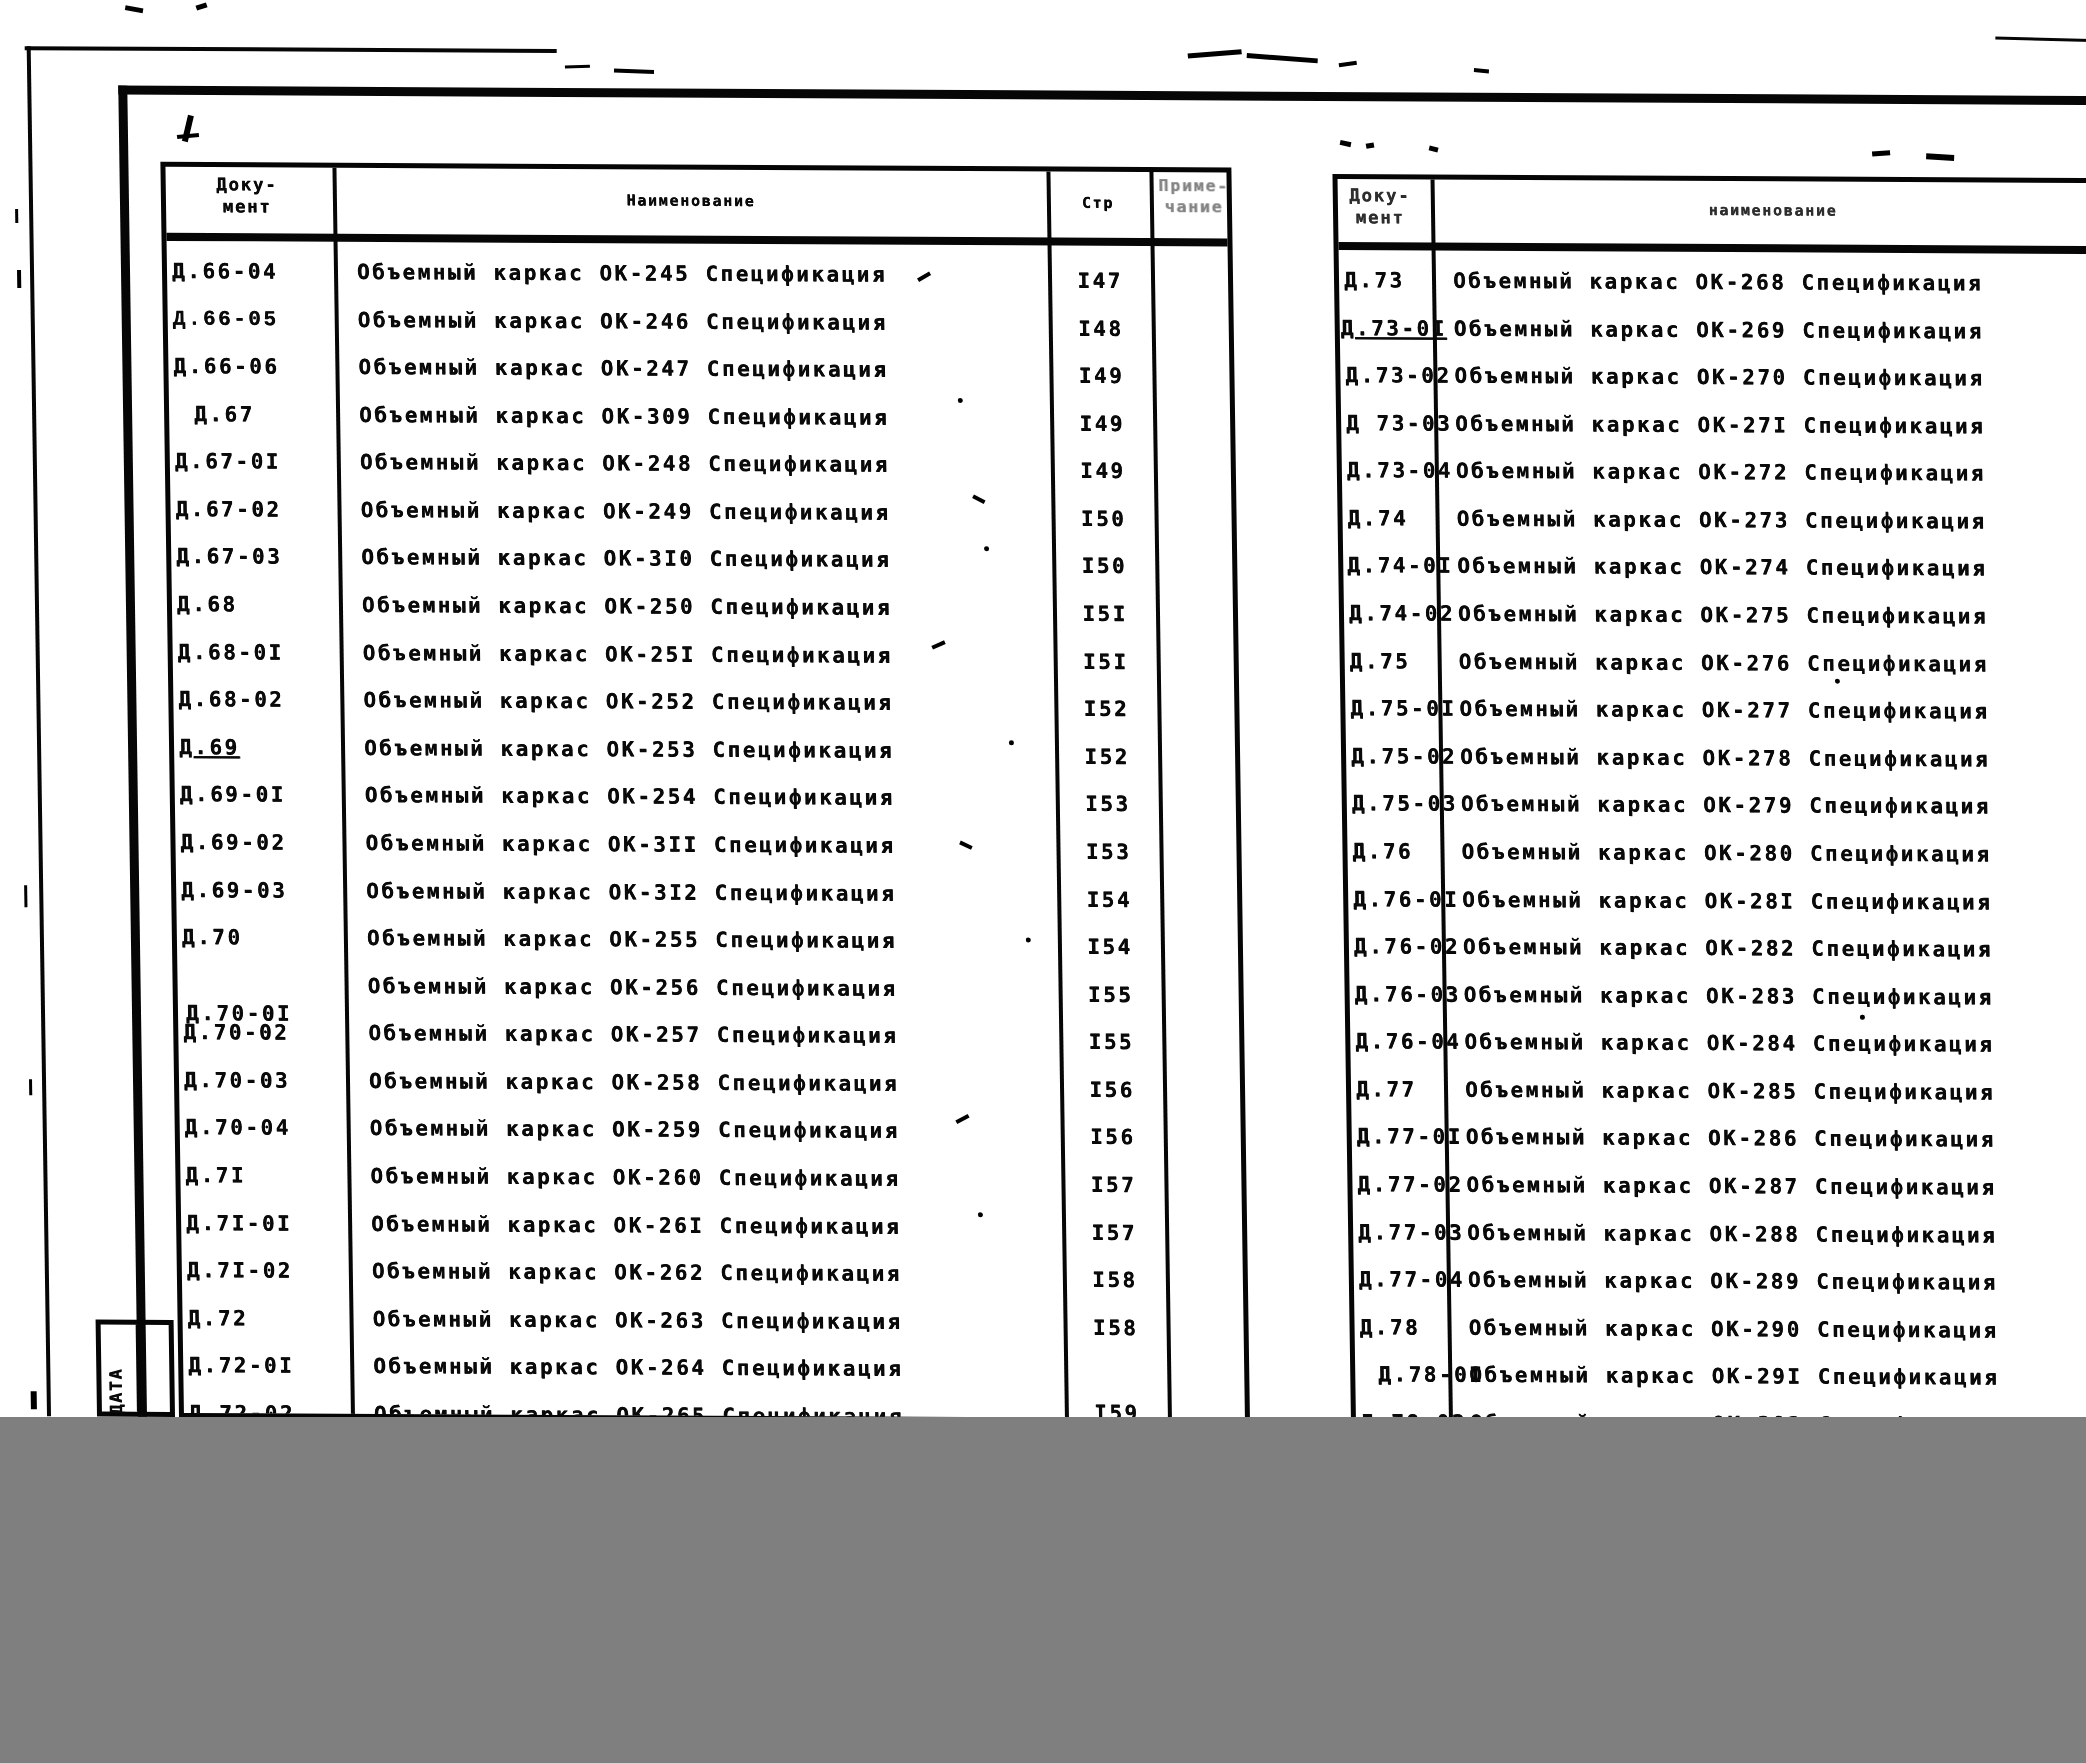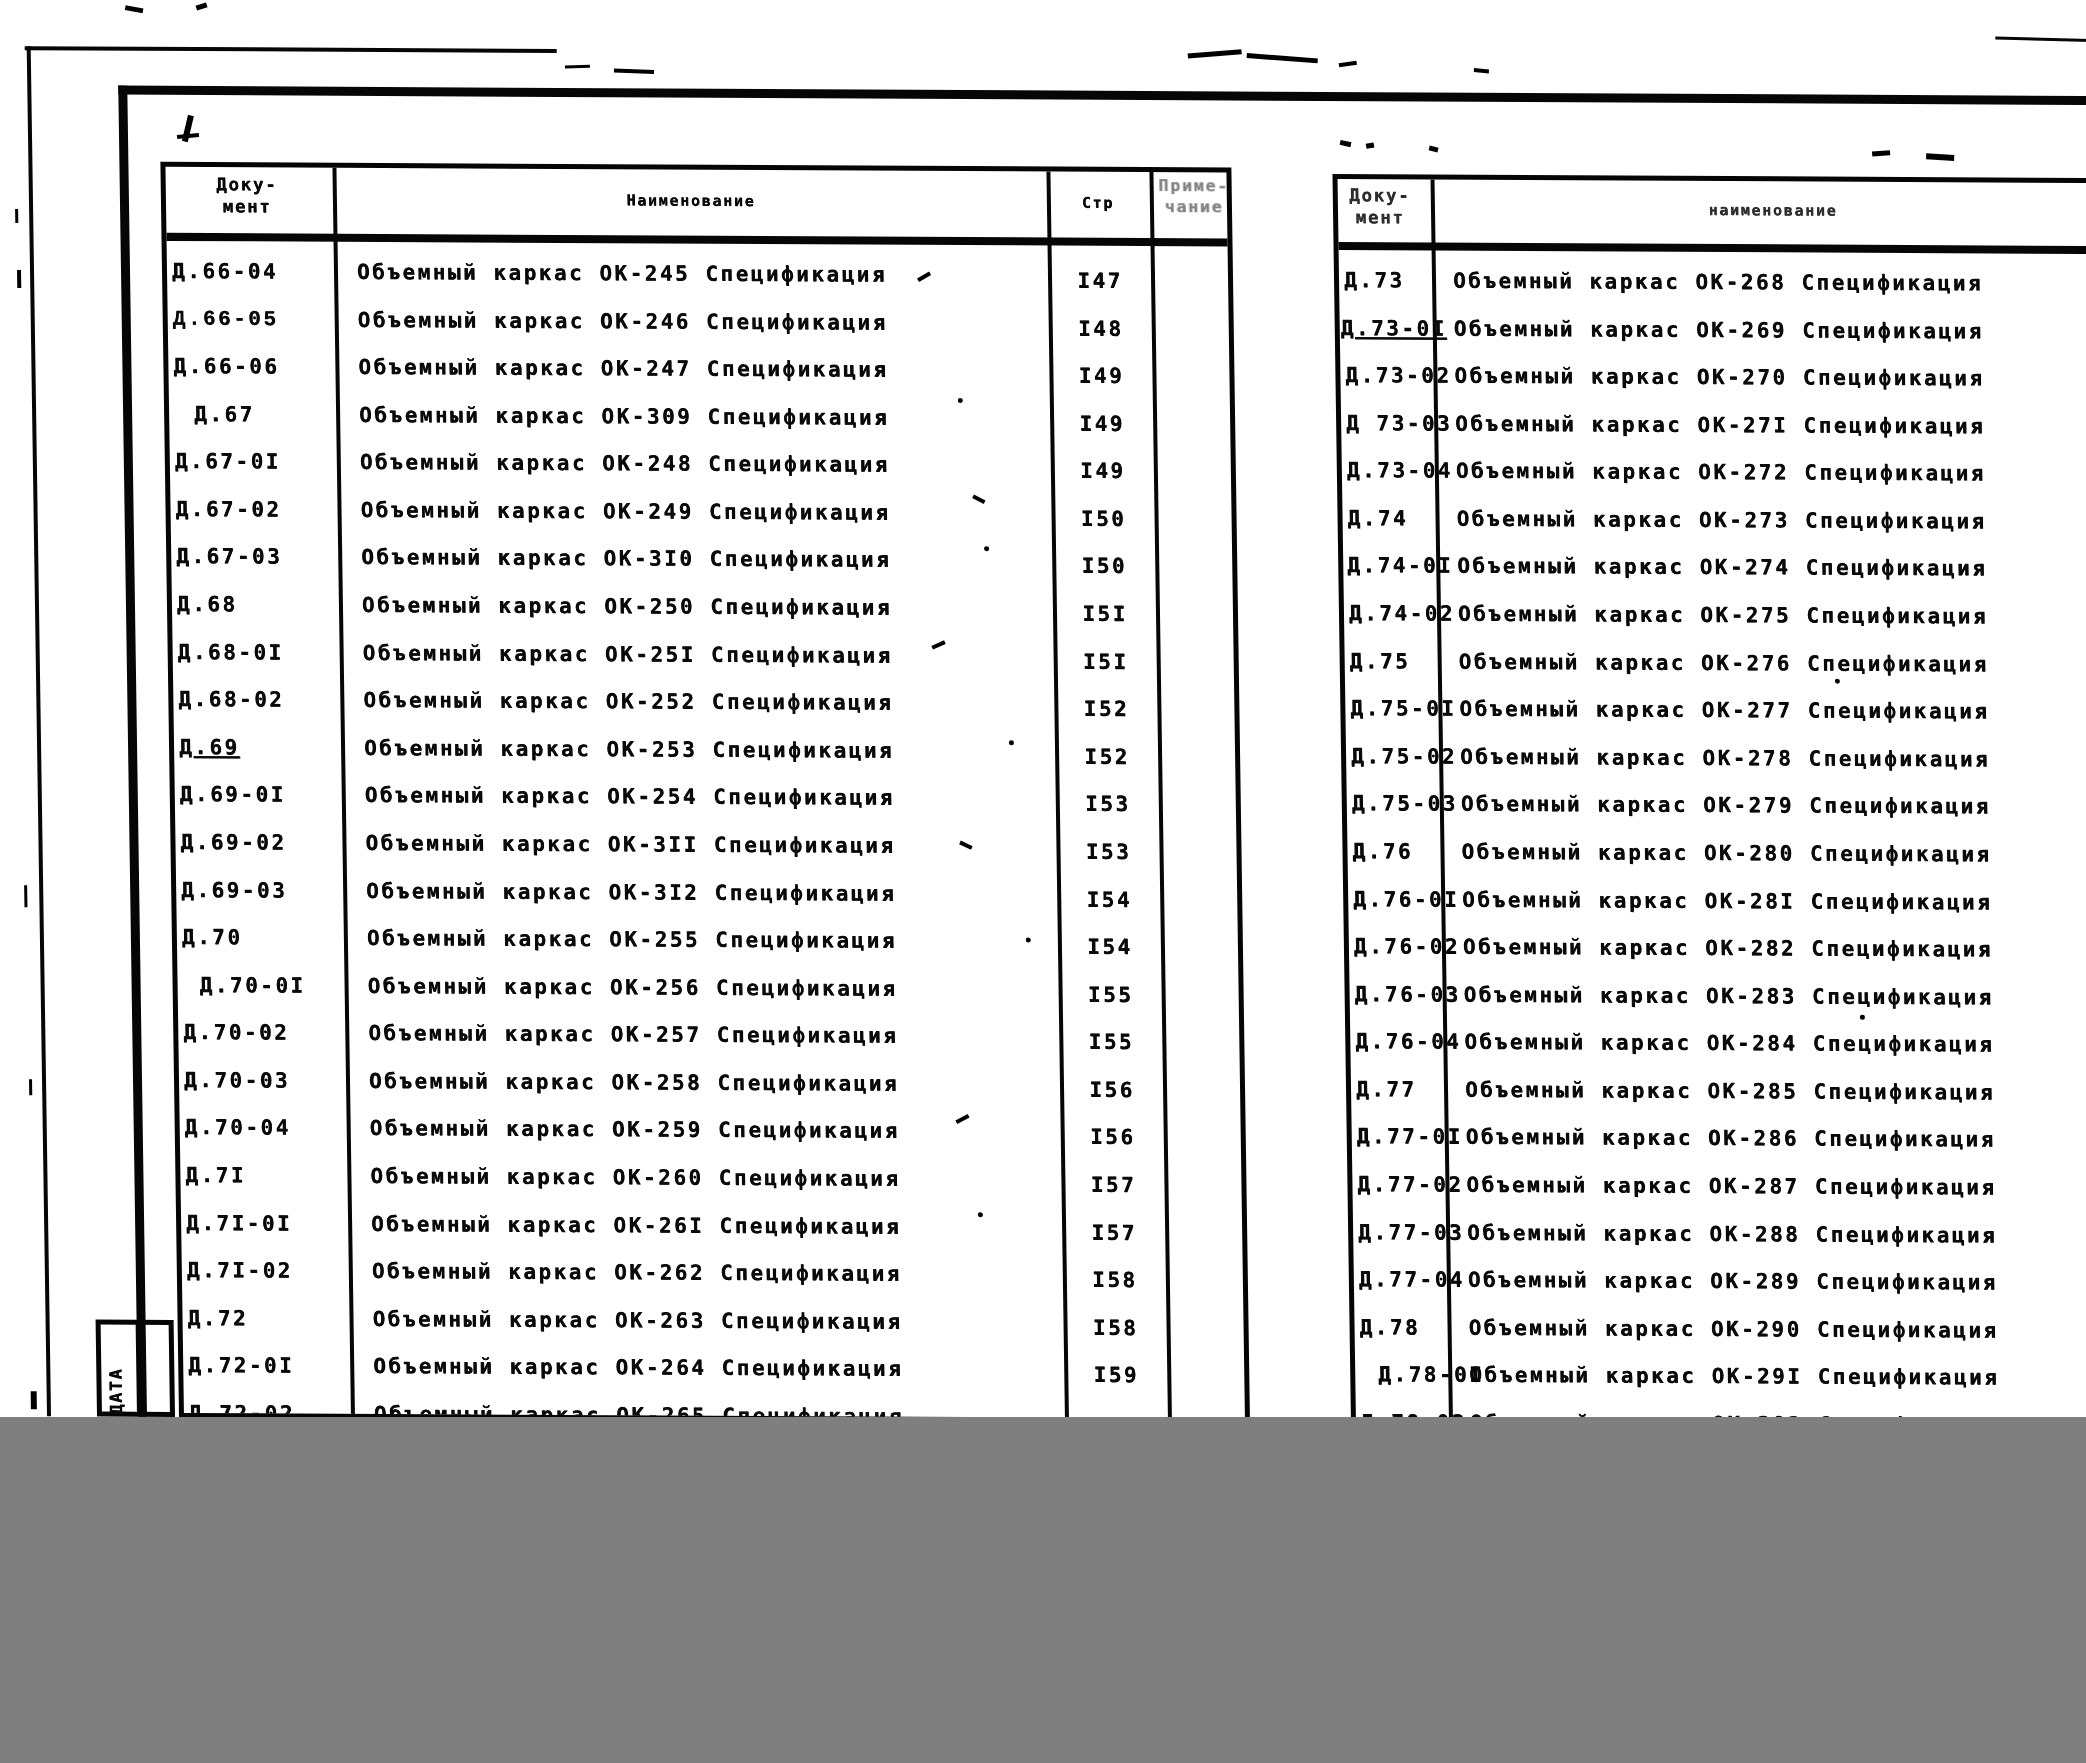--- a/index.html
+++ b/index.html
@@ -127,21 +127,21 @@
             <span class="t cell" style="left: 5px;">Д.69-03</span>
             <span class="t cell" style="left: 190px;">Объемный каркас ОК-3I2 Спецификация</span>
             <span class="t cell pg" style="left: 881px; width: 104px;">I54</span>
           </div>
           <div class="row" style="top: 666px;">
             <span class="t cell" style="left: 5px;">Д.70</span>
             <span class="t cell" style="left: 190px;">Объемный каркас ОК-255 Спецификация</span>
             <span class="t cell pg" style="left: 881px; width: 104px;">I54</span>
           </div>
           <div class="row" style="top: 714px;">
-            <span class="t cell" style="left: 22px;">Д.70-0I</span>
+            <span class="t cell" style="left: 8px; margin-top: 28px;">Д.70-0I</span>
             <span class="t cell" style="left: 190px;">Объемный каркас ОК-256 Спецификация</span>
             <span class="t cell pg" style="left: 881px; width: 104px;">I55</span>
           </div>
           <div class="row" style="top: 761px;">
             <span class="t cell" style="left: 5px;">Д.70-02</span>
             <span class="t cell" style="left: 190px;">Объемный каркас ОК-257 Спецификация</span>
             <span class="t cell pg" style="left: 881px; width: 104px;">I55</span>
           </div>
           <div class="row" style="top: 809px;">
             <span class="t cell" style="left: 5px;">Д.70-03</span>
@@ -169,21 +169,21 @@
             <span class="t cell pg" style="left: 881px; width: 104px;">I58</span>
           </div>
           <div class="row" style="top: 1047px;">
             <span class="t cell" style="left: 5px;">Д.72</span>
             <span class="t cell" style="left: 190px;">Объемный каркас ОК-263 Спецификация</span>
             <span class="t cell pg" style="left: 881px; width: 104px;">I58</span>
           </div>
           <div class="row" style="top: 1094px;">
             <span class="t cell" style="left: 5px;">Д.72-0I</span>
             <span class="t cell" style="left: 190px;">Объемный каркас ОК-264 Спецификация</span>
-            <span class="t cell pg" style="left: 881px; width: 104px;">I59</span>
+            <span class="t cell pg" style="left: 881px; width: 104px; margin-top: 38px;">I59</span>
           </div>
           <div class="row" style="top: 1142px;">
             <span class="t cell" style="left: 5px;">Д.72-02</span>
             <span class="t cell" style="left: 190px;">Объемный каркас ОК-265 Спецификация</span>
           </div>
         </div>
     </div>
 
     <div class="table" style="left:1330px;top:167px;width:1011px;height:1249px;">
       <div class="vline" style="left:93px;"></div>

